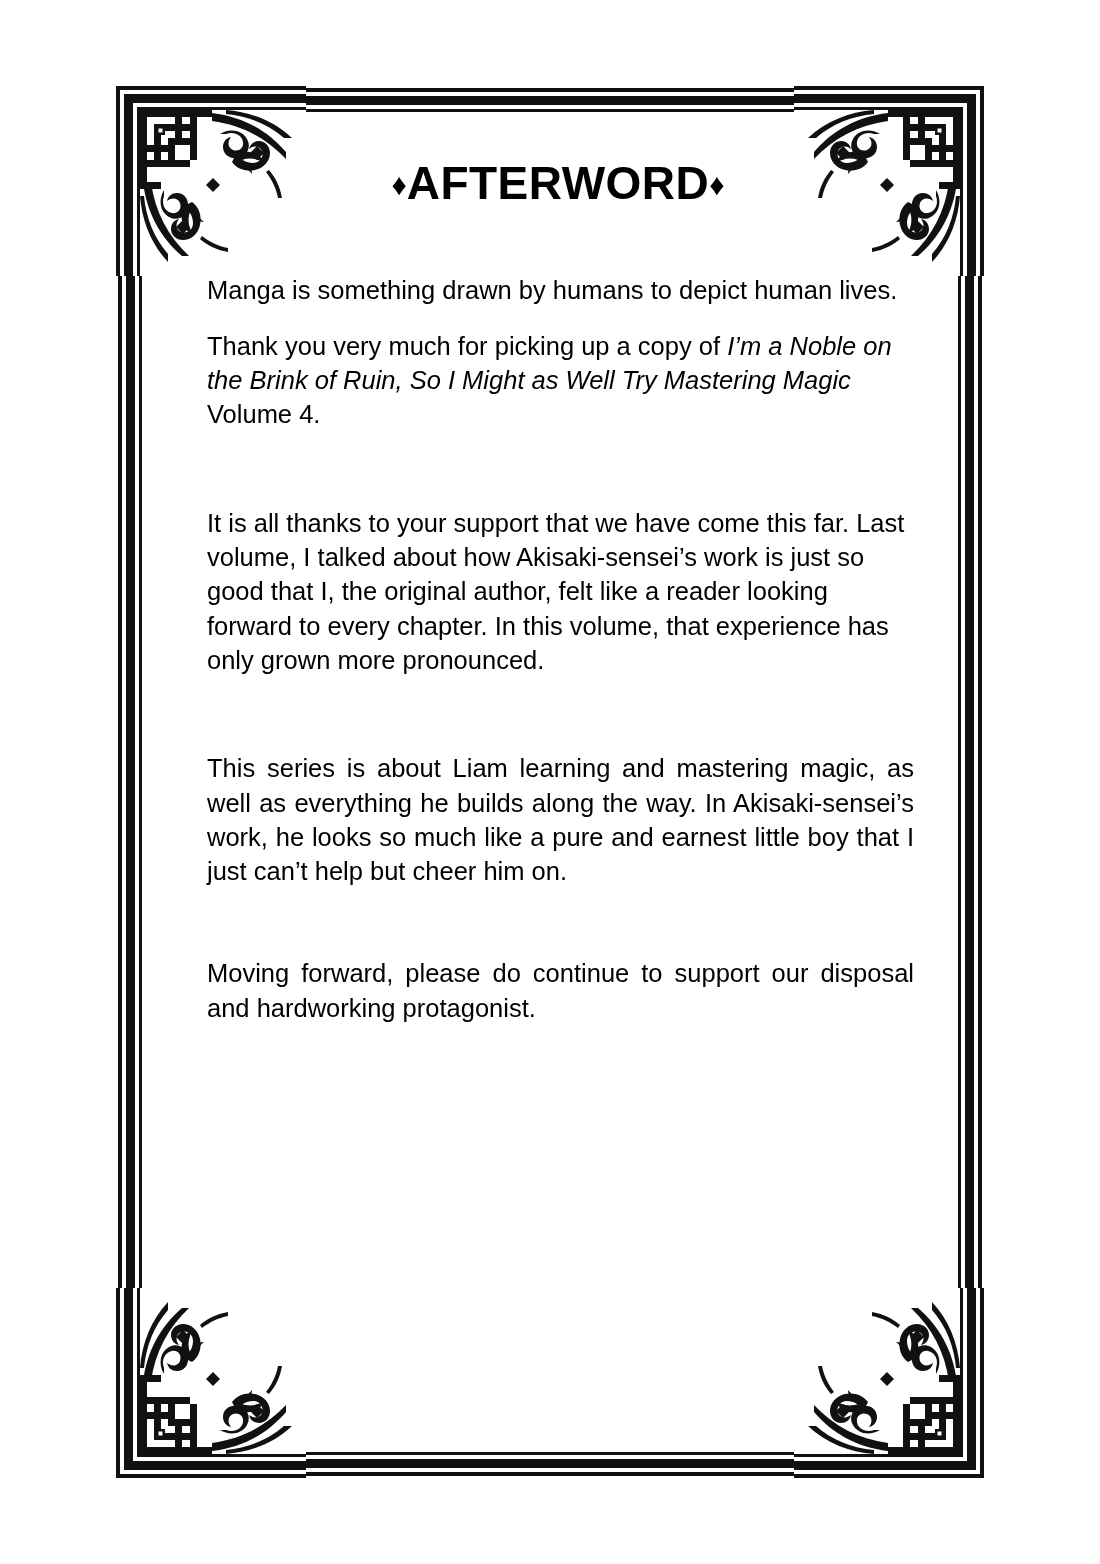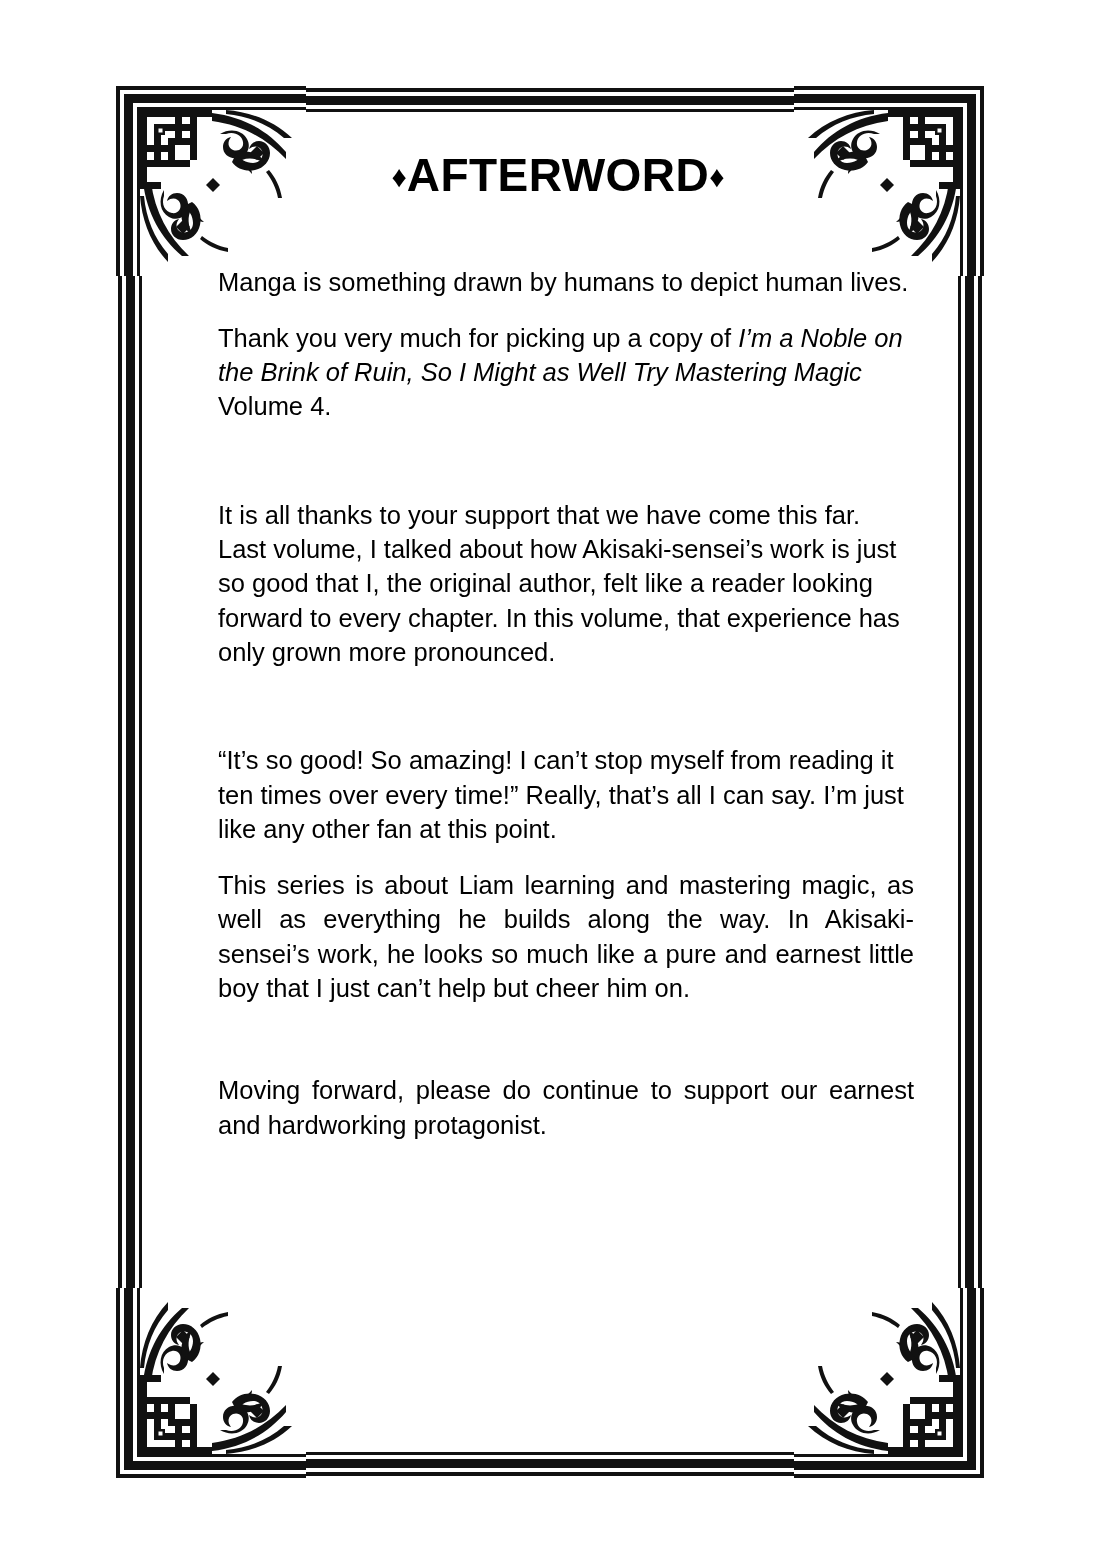--- a/index.html
+++ b/index.html
@@ -67,36 +67,36 @@
 
   
   .content {
     position: absolute;
     left: 202px;
     top: 150px;
     width: 712px;
   }
 
   .doc-title {
-    margin: 0 0 64px 0;
+    margin: 8px 0 64px 0;
     text-align: center;
     font-size: 46px;
     font-weight: bold;
     letter-spacing: 0.5px;
     line-height: 1.1;
     color: #000000;
   }
   .doc-title .orn {
     font-size: 30px;
     vertical-align: 0.14em;
     letter-spacing: 0;
   }
 
   p.para {
-    margin: 0 0 22px 16px;
+    margin: 0 0 22px 5px;
     font-size: 25.5px;
     line-height: 1.345;
     color: #000000;
     text-align: left;
   }
   p.para.justify { text-align: justify; text-justify: inter-word; }
   p.para em { }
 
   .gap-lg  { height: 52px; }
   .gap-md  { height: 46px; }
@@ -339,27 +339,26 @@
     <p class="para">Manga is something drawn by humans to depict human lives.</p>
 
     <p class="para"><span>Thank you very much for picking up a copy of </span><em>I’m a Noble on the Brink of Ruin, So I Might as Well Try Mastering Magic</em><span> Volume 4.</span></p>
 
     <div class="gap-lg"></div>
 
     <p class="para">It is all thanks to your support that we have come this far. Last volume, I talked about how Akisaki-sensei’s work is just so good that I, the original author, felt like a reader looking forward to every chapter. In this volume, that experience has only grown more pronounced.</p>
 
     <div class="gap-lg"></div>
 
-    <p class="para">“It’s so good! So amazing! I can’t stop myself from reading it ten times over every time!” Really, that’s all I can say. I’m just like any other fan at this point.</p>
 
     <p class="para justify">This series is about Liam learning and mastering magic, as well as everything he builds along the way. In Akisaki-sensei’s work, he looks so much like a pure and earnest little boy that I just can’t help but cheer him on.</p>
 
     <div class="gap-md"></div>
 
 
-    <p class="para justify">Moving forward, please do continue to support our earnest and hardworking protagonist.</p>
+    <p class="para justify">Moving forward, please do continue to support our disposal and hardworking protagonist.</p>
 
 
     <div class="gap-md"></div>
 
 
   </div>
 </div>
 
 </body></html>

